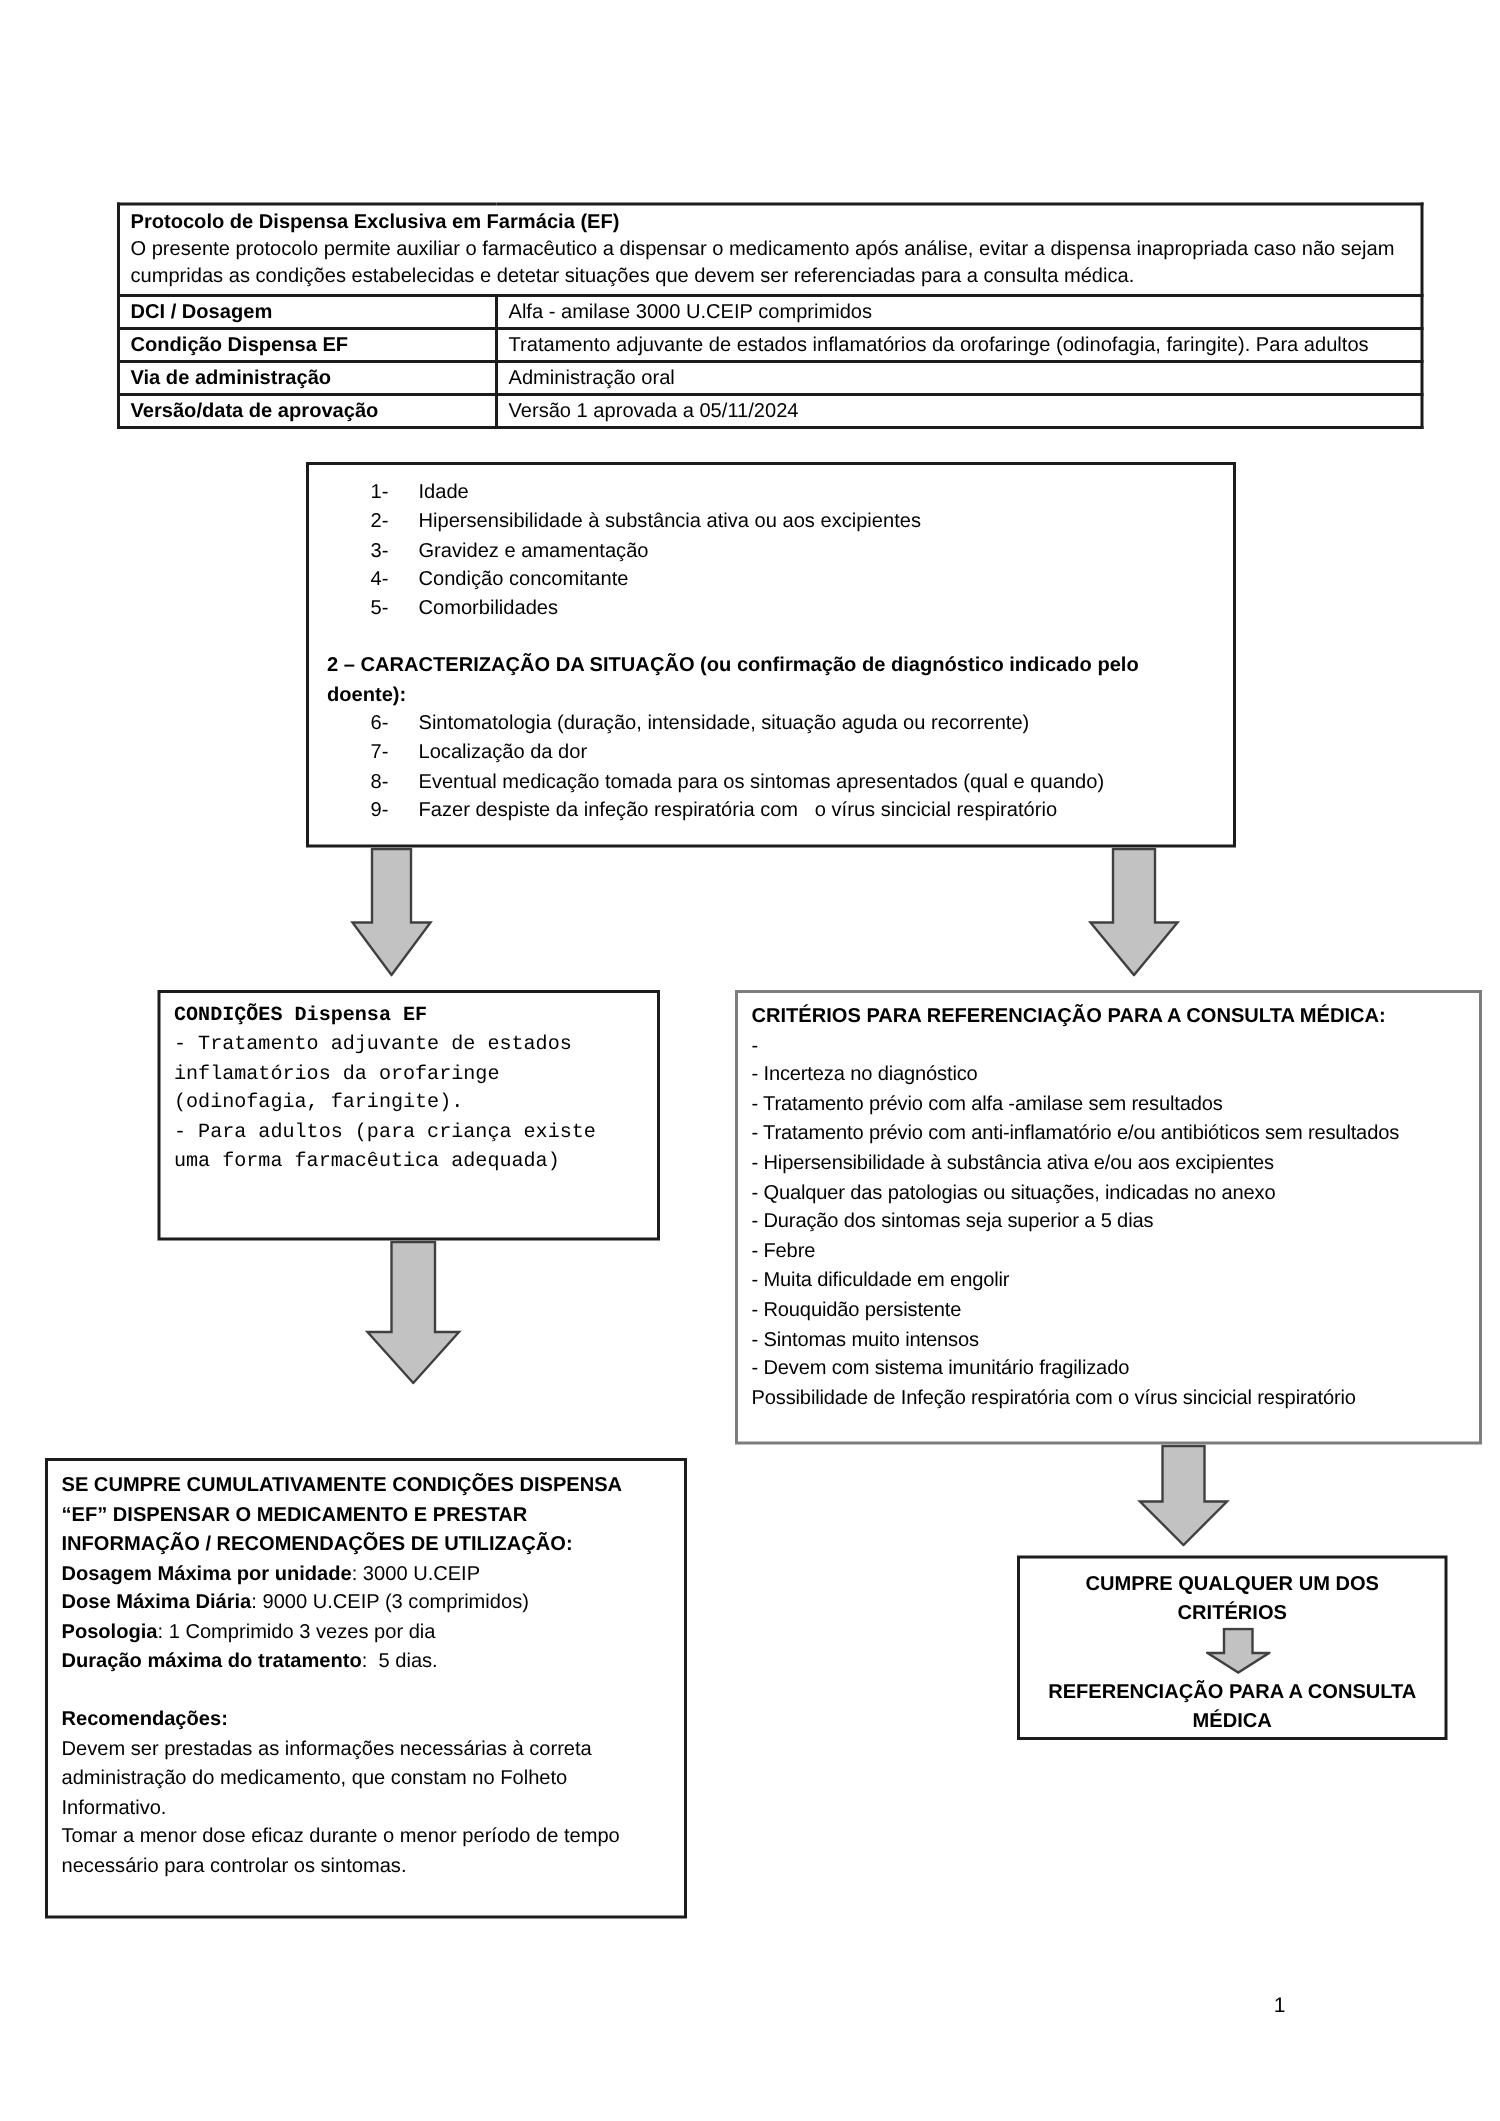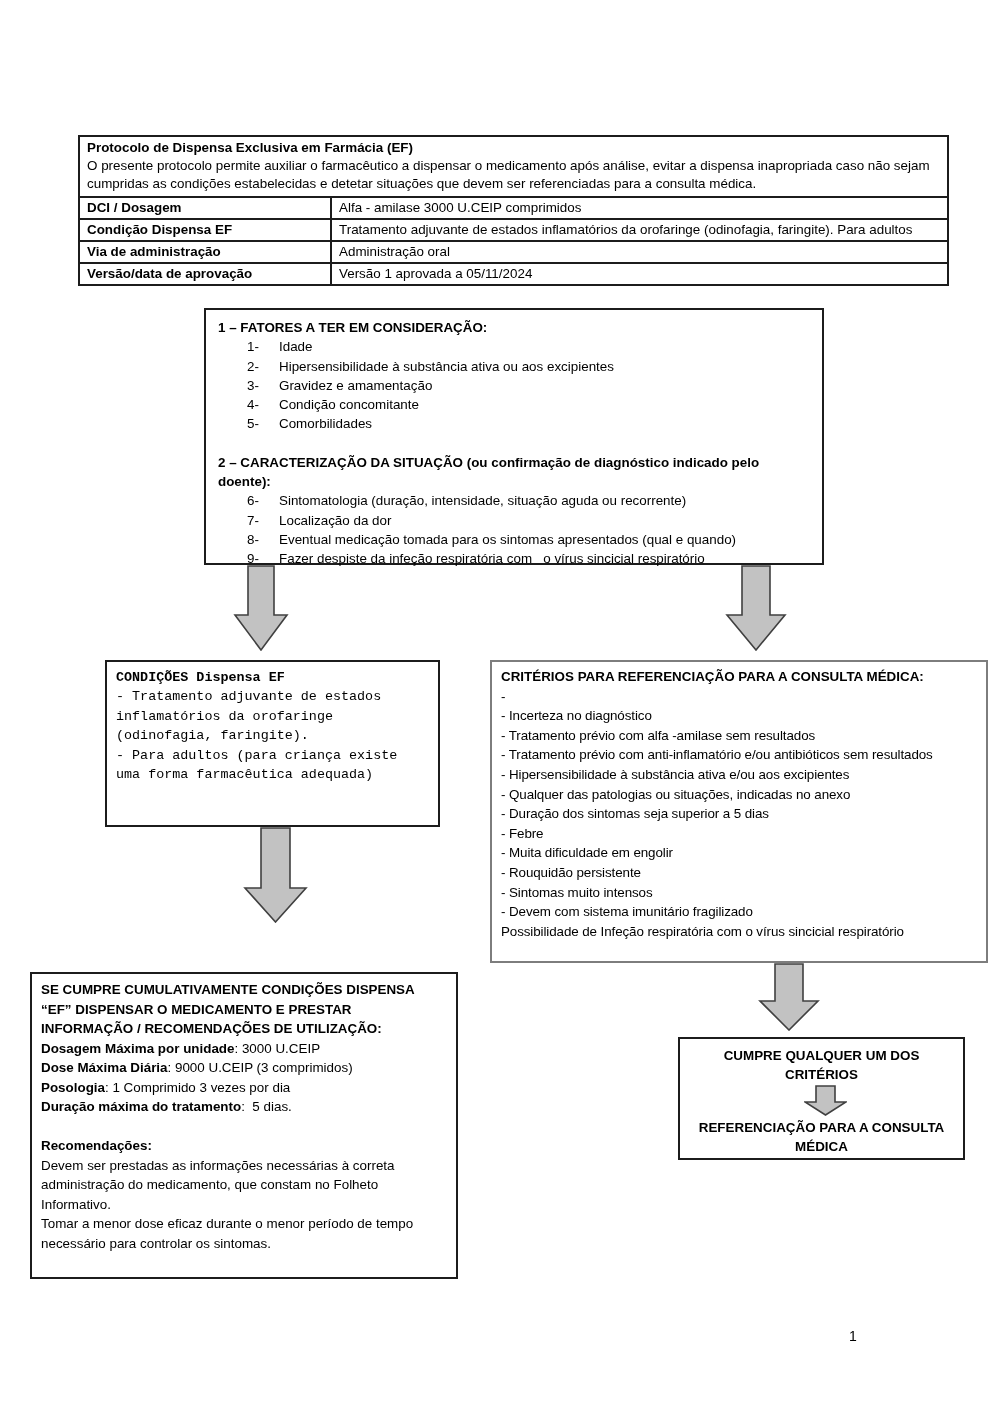--- a/index.html
+++ b/index.html
@@ -76,21 +76,20 @@
         <td>Administração oral</td>
       </tr>
       <tr class="data-row">
         <td class="bold">Versão/data de aprovação</td>
         <td>Versão 1 aprovada a 05/11/2024</td>
       </tr>
     </tbody>
   </table>
 
   <div class="box considerations">
-    <div class="bold">1 – FATORES A TER EM CONSIDERAÇÃO:</div>
     <div class="li">
       <span class="num">1-</span>
       <span class="item-text">Idade</span>
     </div>
     <div class="li">
       <span class="num">2-</span>
       <span class="item-text">Hipersensibilidade à substância ativa ou aos excipientes</span>
     </div>
     <div class="li">
       <span class="num">3-</span>

